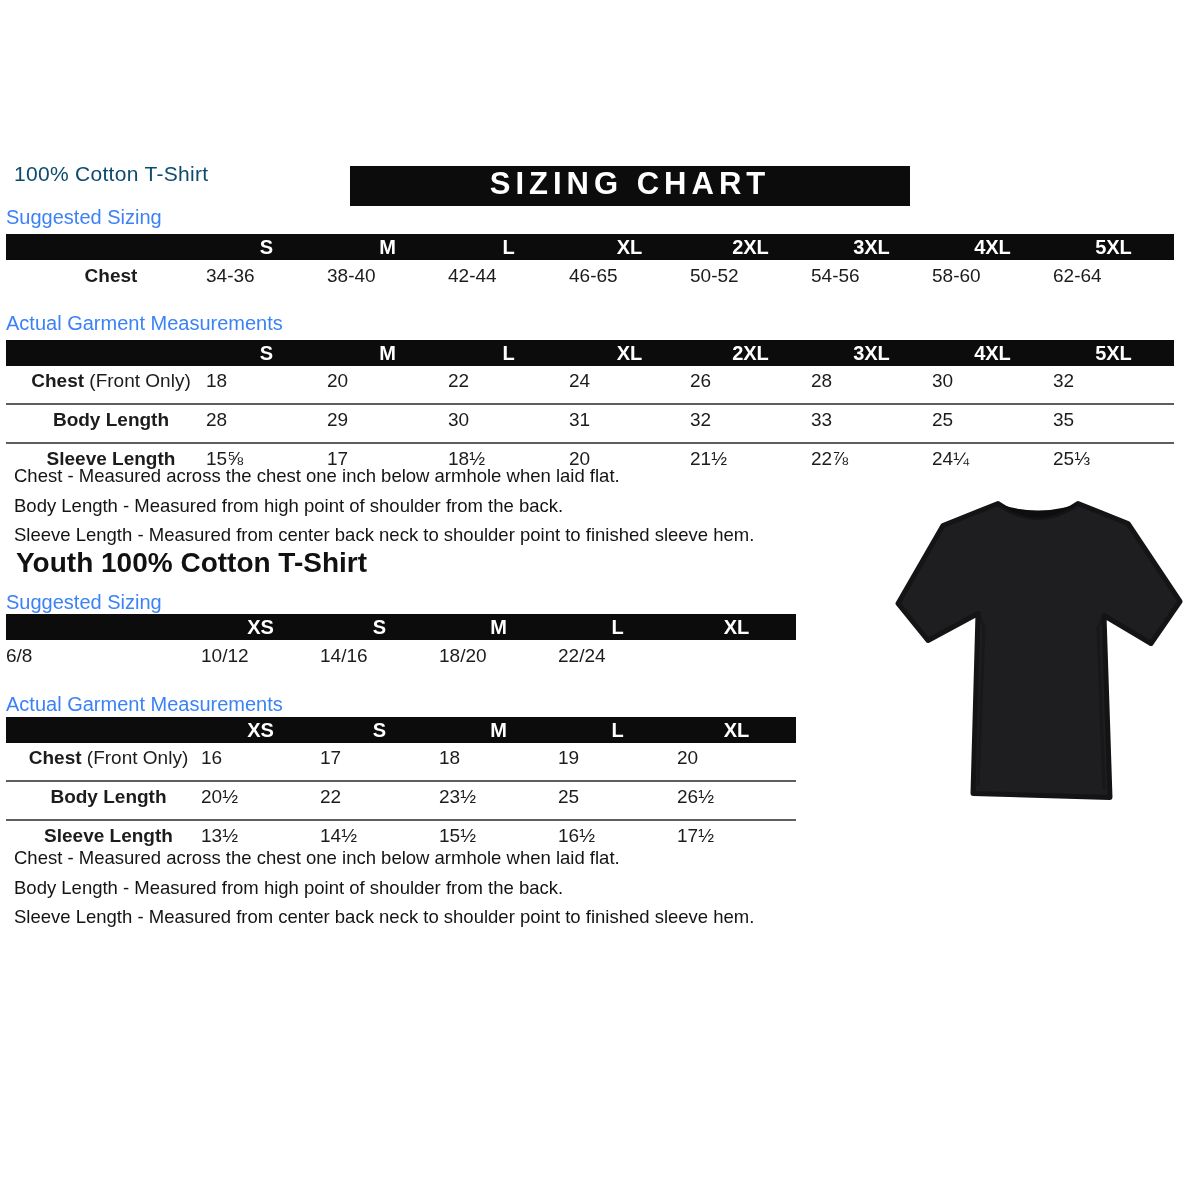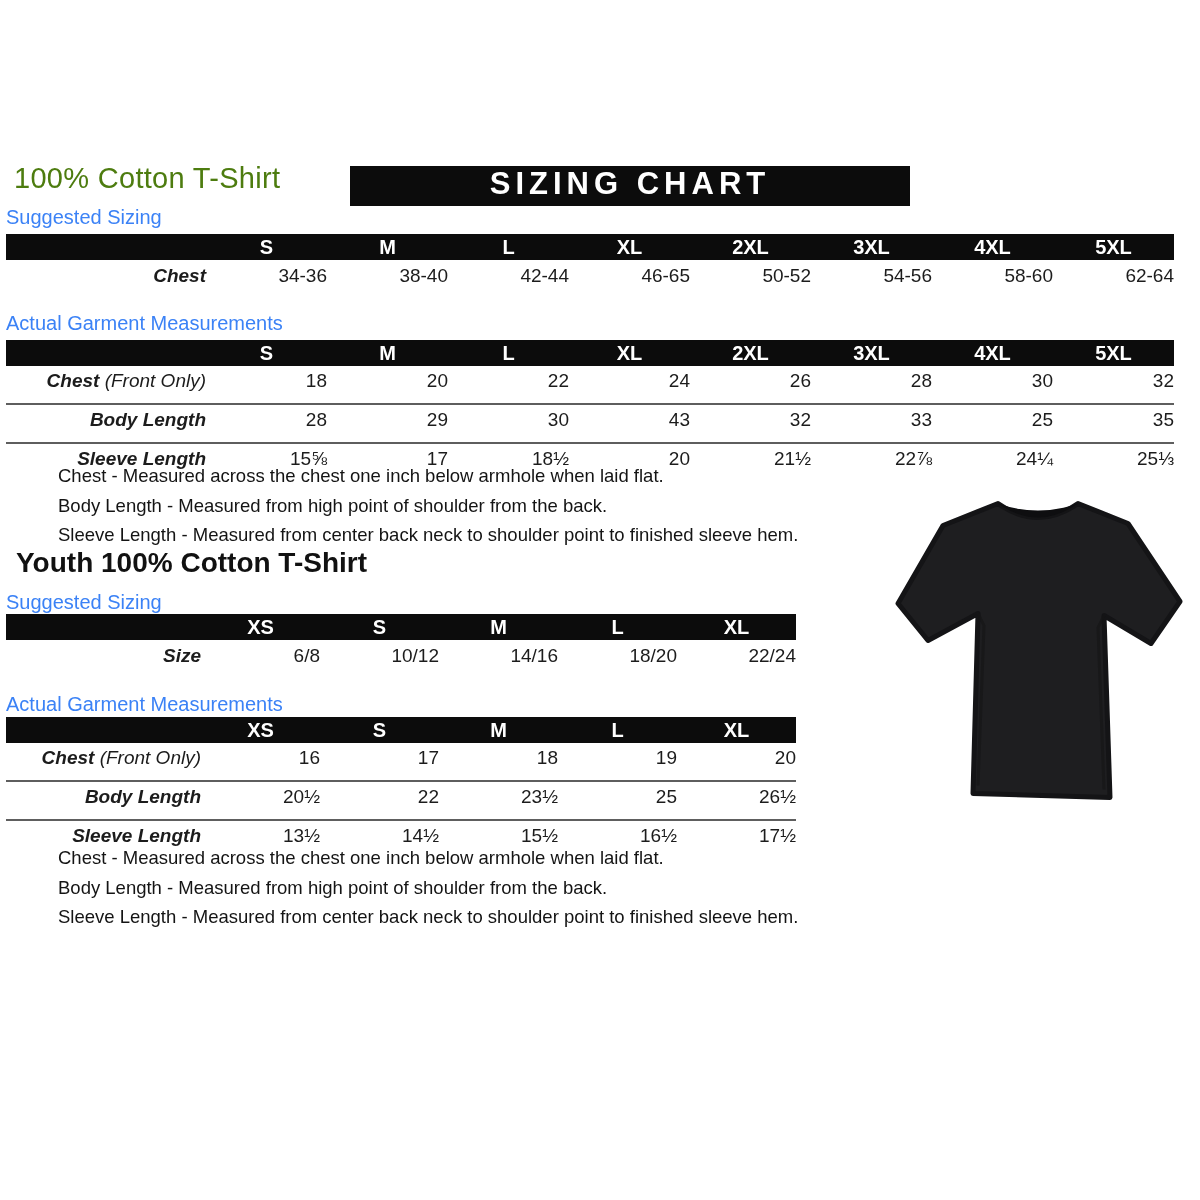--- a/index.html
+++ b/index.html
@@ -2,21 +2,21 @@
 <html><head>
 <meta charset="utf-8">
 <style>
   html,body { margin:0; padding:0; }
   body {
     width:1200px; height:1200px; background:#ffffff; position:relative;
     font-family:"Liberation Sans", sans-serif; color:#1a1a1a; overflow:hidden;
   }
   .abs { position:absolute; }
 
-  .page-title { left:14px; top:162px; font-size:29px; font-weight:400; letter-spacing:0.3px; color:#4d7c0f; }
+  .page-title { left:14px; top:162px; font-size:21px; font-weight:400; letter-spacing:0.3px; color:#0c4a6e; }
   .banner {
     left:350px; top:166px; width:560px; height:40px; background:#0c0c0c;
     color:#ffffff; display:flex; align-items:flex-start; justify-content:center;
     font-weight:bold; font-size:31px; letter-spacing:5px;
   }
   .youth-title { left:16px; top:547px; font-size:28px; font-weight:bold; color:#111; }
 
   .sec-label { font-size:20px; color:#3b82f6; }
   #lbl-adult-suggested { left:6px; top:206px; }
   #lbl-adult-actual   { left:6px; top:312px; }
@@ -26,27 +26,27 @@
   .tbl { display:grid; }
   #tbl-adult-suggested { left:6px; top:234px; width:1168px; grid-template-columns:200px repeat(8,1fr); }
   #tbl-adult-actual    { left:6px; top:340px; width:1168px; grid-template-columns:200px repeat(8,1fr); }
   #tbl-youth-suggested { left:6px; top:614px; width:790px;  grid-template-columns:195px repeat(5,1fr); }
   #tbl-youth-actual    { left:6px; top:717px; width:790px;  grid-template-columns:195px repeat(5,1fr); }
 
   .hdr {
     background:#0c0c0c; color:#ffffff; font-weight:bold; font-size:20px;
     height:26px; line-height:26px; text-align:center;
   }
-  .cell { font-size:19px; height:29px; line-height:29px; text-align:right; color:#1c1c1c; }
+  .cell { font-size:19px; height:29px; line-height:29px; text-align:left; color:#1c1c1c; }
   .tall { height:31px; line-height:31px; }
-  .rowlabel { text-align:right; padding-left:10px; font-weight:bold;font-style:italic; }
+  .rowlabel { text-align:center; padding-left:10px; font-weight:bold; }
   .rowlabel .suffix { font-weight:normal; }
   .sep { border-top:2px solid #5e5e5e;margin-top:8px; }
 
-  .notes { font-size:18.5px; line-height:29.5px; color:#141414;margin-left:44px; }
+  .notes { font-size:18.5px; line-height:29.5px; color:#141414; }
   #notes-adult { left:14px; top:461px; }
   #notes-youth { left:14px; top:843px; }
 
   .shirt-wrap { left:888px; top:483px; width:300px; height:325px; }
 </style>
 </head>
 <body>
 
 <div class="abs page-title">100% Cotton T-Shirt</div>
 <div class="abs banner">
@@ -95,21 +95,21 @@
   <div class="cell">24</div>
   <div class="cell">26</div>
   <div class="cell">28</div>
   <div class="cell">30</div>
   <div class="cell">32</div>
 
   <div class="cell rowlabel sep"><span>Body Length</span><span class="suffix"></span></div>
   <div class="cell sep">28</div>
   <div class="cell sep">29</div>
   <div class="cell sep">30</div>
-  <div class="cell sep">43</div>
+  <div class="cell sep">31</div>
   <div class="cell sep">32</div>
   <div class="cell sep">33</div>
   <div class="cell sep">25</div>
   <div class="cell sep">35</div>
 
   <div class="cell rowlabel sep"><span>Sleeve Length</span><span class="suffix"></span></div>
   <div class="cell sep">15⅝</div>
   <div class="cell sep">17</div>
   <div class="cell sep">18½</div>
   <div class="cell sep">20</div>
@@ -129,21 +129,20 @@
 
 <div class="abs sec-label" id="lbl-youth-suggested">Suggested Sizing</div>
 <div class="abs tbl" id="tbl-youth-suggested">
   <div class="hdr"></div>
   <div class="hdr">XS</div>
   <div class="hdr">S</div>
   <div class="hdr">M</div>
   <div class="hdr">L</div>
   <div class="hdr">XL</div>
 
-  <div class="cell tall rowlabel">Size</div>
   <div class="cell tall">6/8</div>
   <div class="cell tall">10/12</div>
   <div class="cell tall">14/16</div>
   <div class="cell tall">18/20</div>
   <div class="cell tall">22/24</div>
 </div>
 
 <div class="abs sec-label" id="lbl-youth-actual">Actual Garment Measurements</div>
 <div class="abs tbl" id="tbl-youth-actual">
   <div class="hdr"></div>

